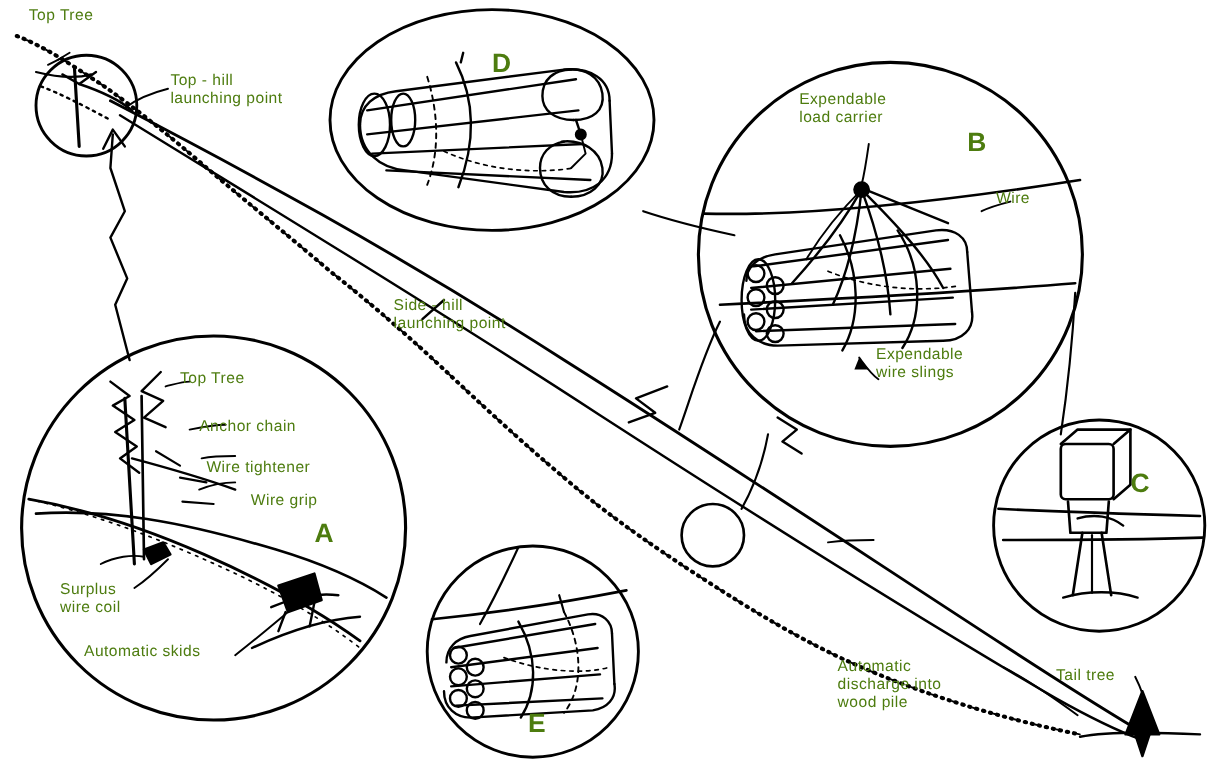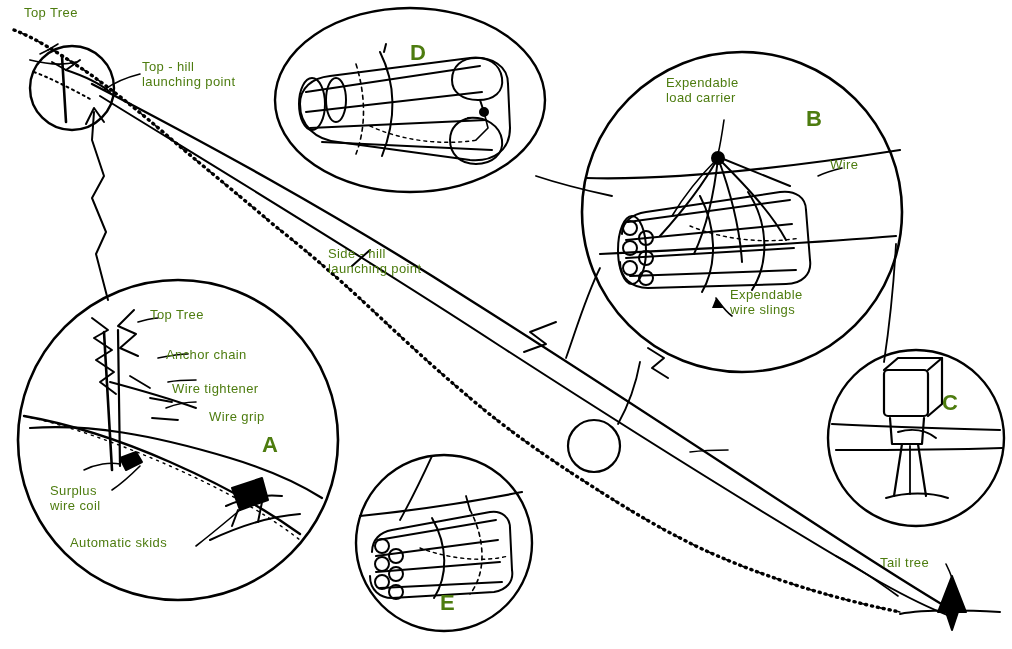--- a/index.html
+++ b/index.html
@@ -285,20 +285,23 @@
   <div class="lbl" style="left:172px; top:382px;text-align:right;">Wire tightener</div>
 
   <div class="lbl" style="left:184px; top:410px;margin-left:25px;">Wire grip</div>
 
   <div class="lbl" style="left:50px; top:484px;">Surplus
 wire coil</div>
 
   <div class="lbl" style="left:70px; top:536px;">Automatic skids</div>
 
 
+  <div class="lbl" style="left:698px; top:548px;">Automatic
+discharge into
+wood pile</div>
 
   <div class="lbl" style="left:880px; top:556px;">Tail tree</div>
 
   <div class="lbl big" style="left:410px; top:40px;">D</div>
   <div class="lbl big" style="left:806px; top:106px;">B</div>
   <div class="lbl big" style="left:262px; top:432px;">A</div>
   <div class="lbl big" style="left:942px; top:390px;">C</div>
   <div class="lbl big" style="left:440px; top:590px;">E</div>
 
 </div>

